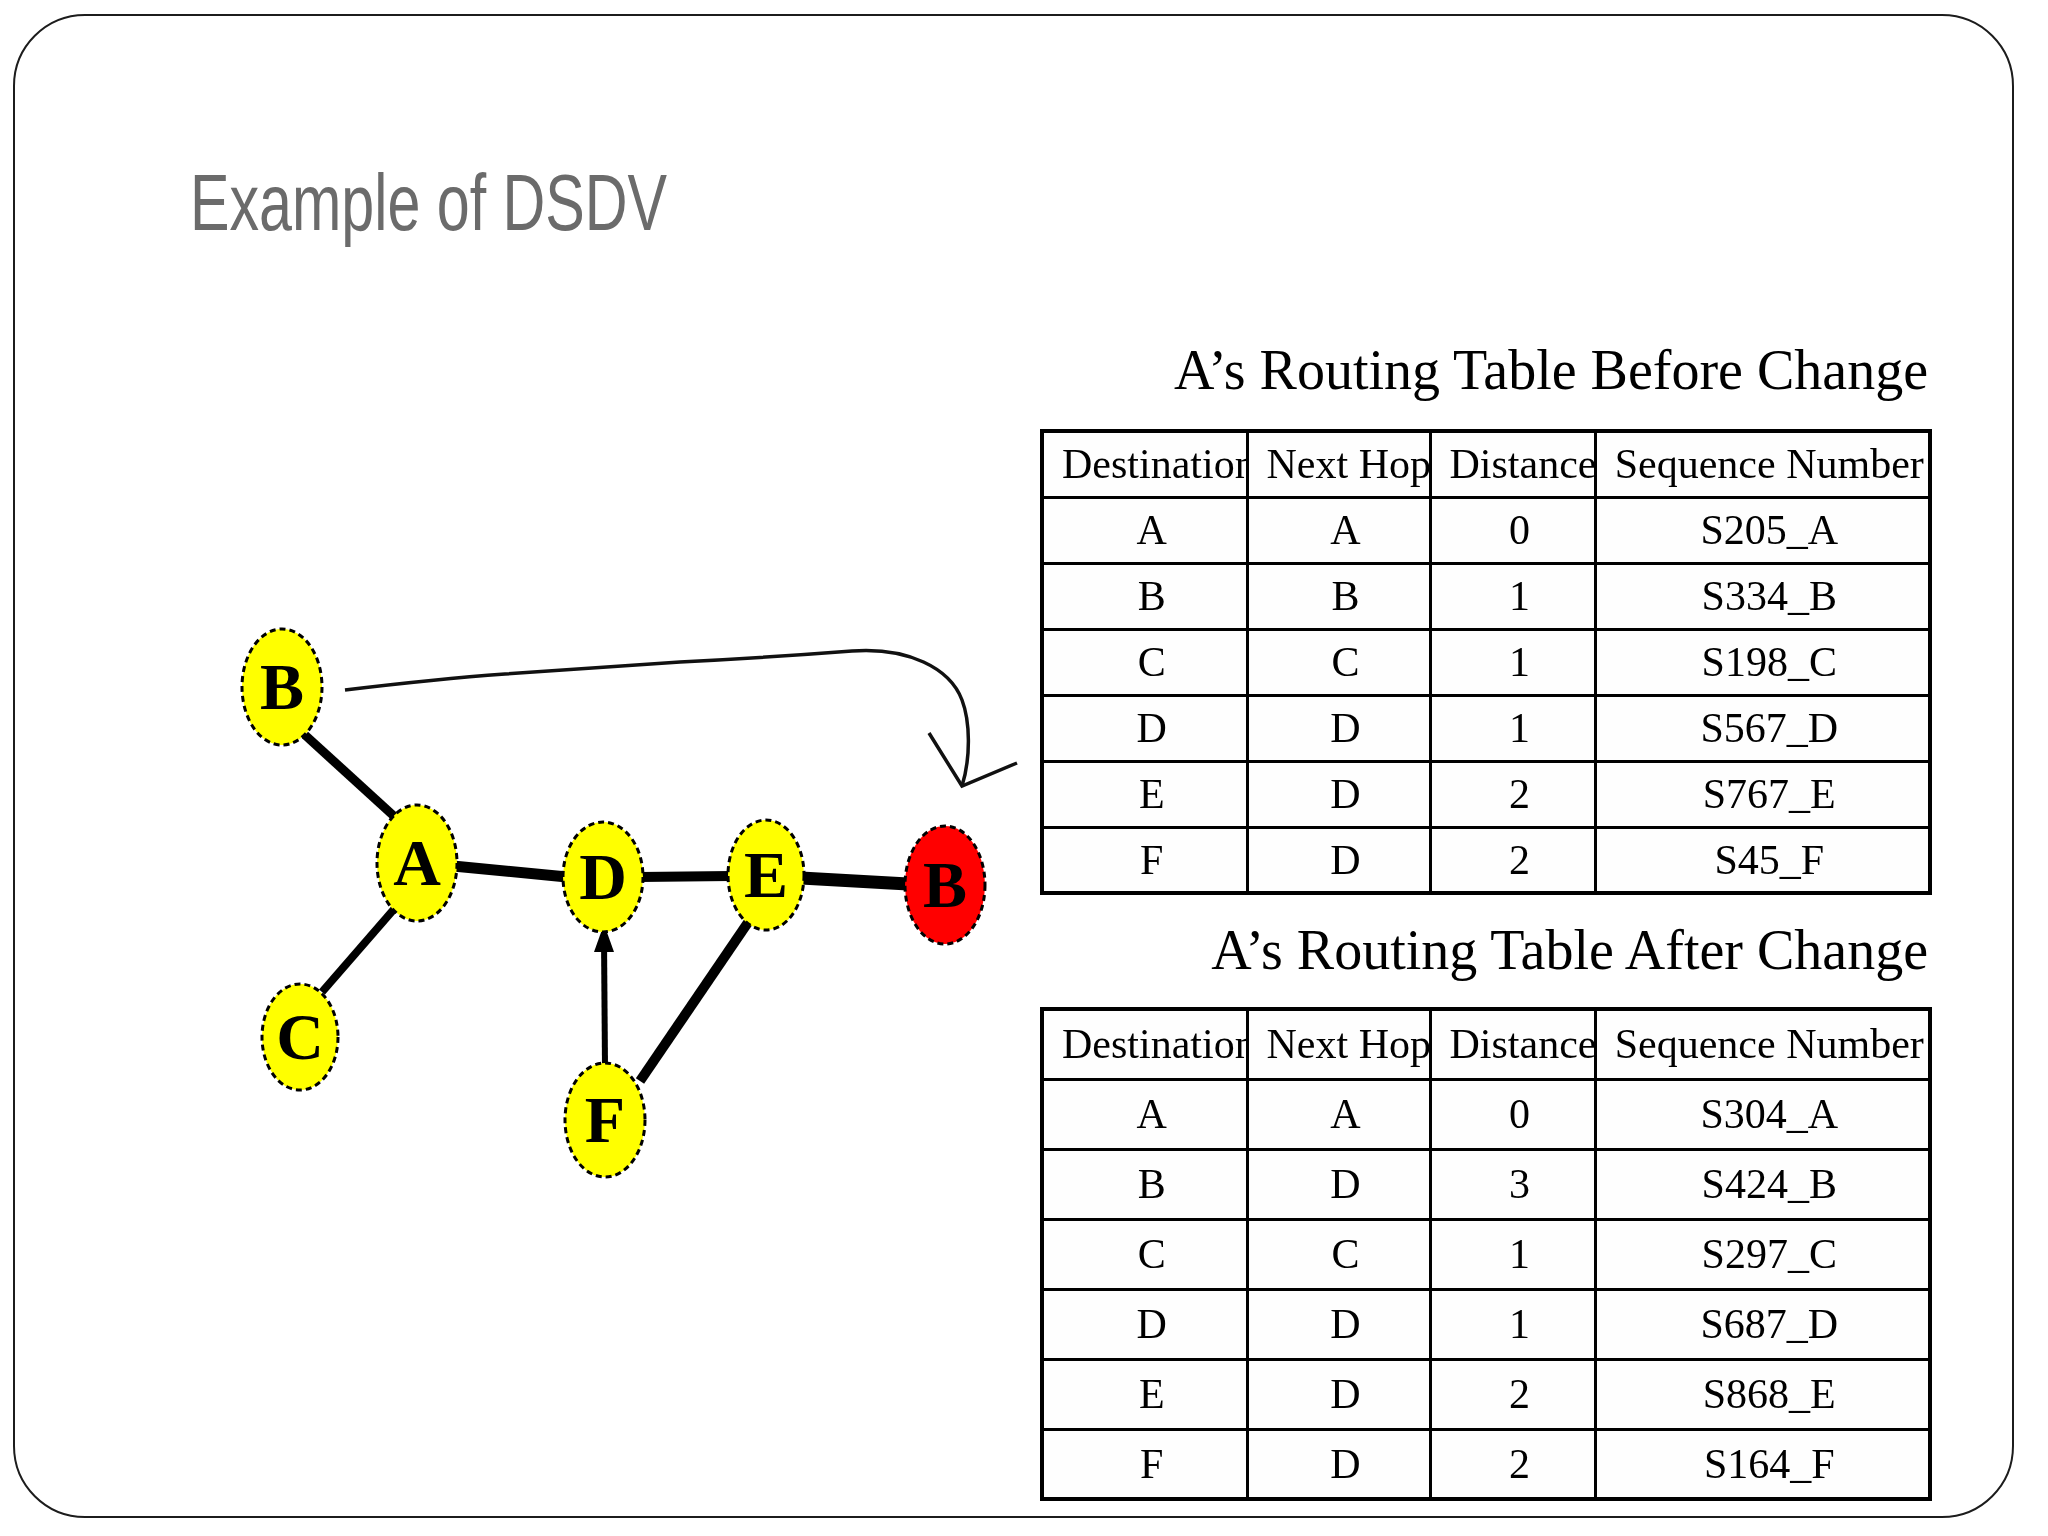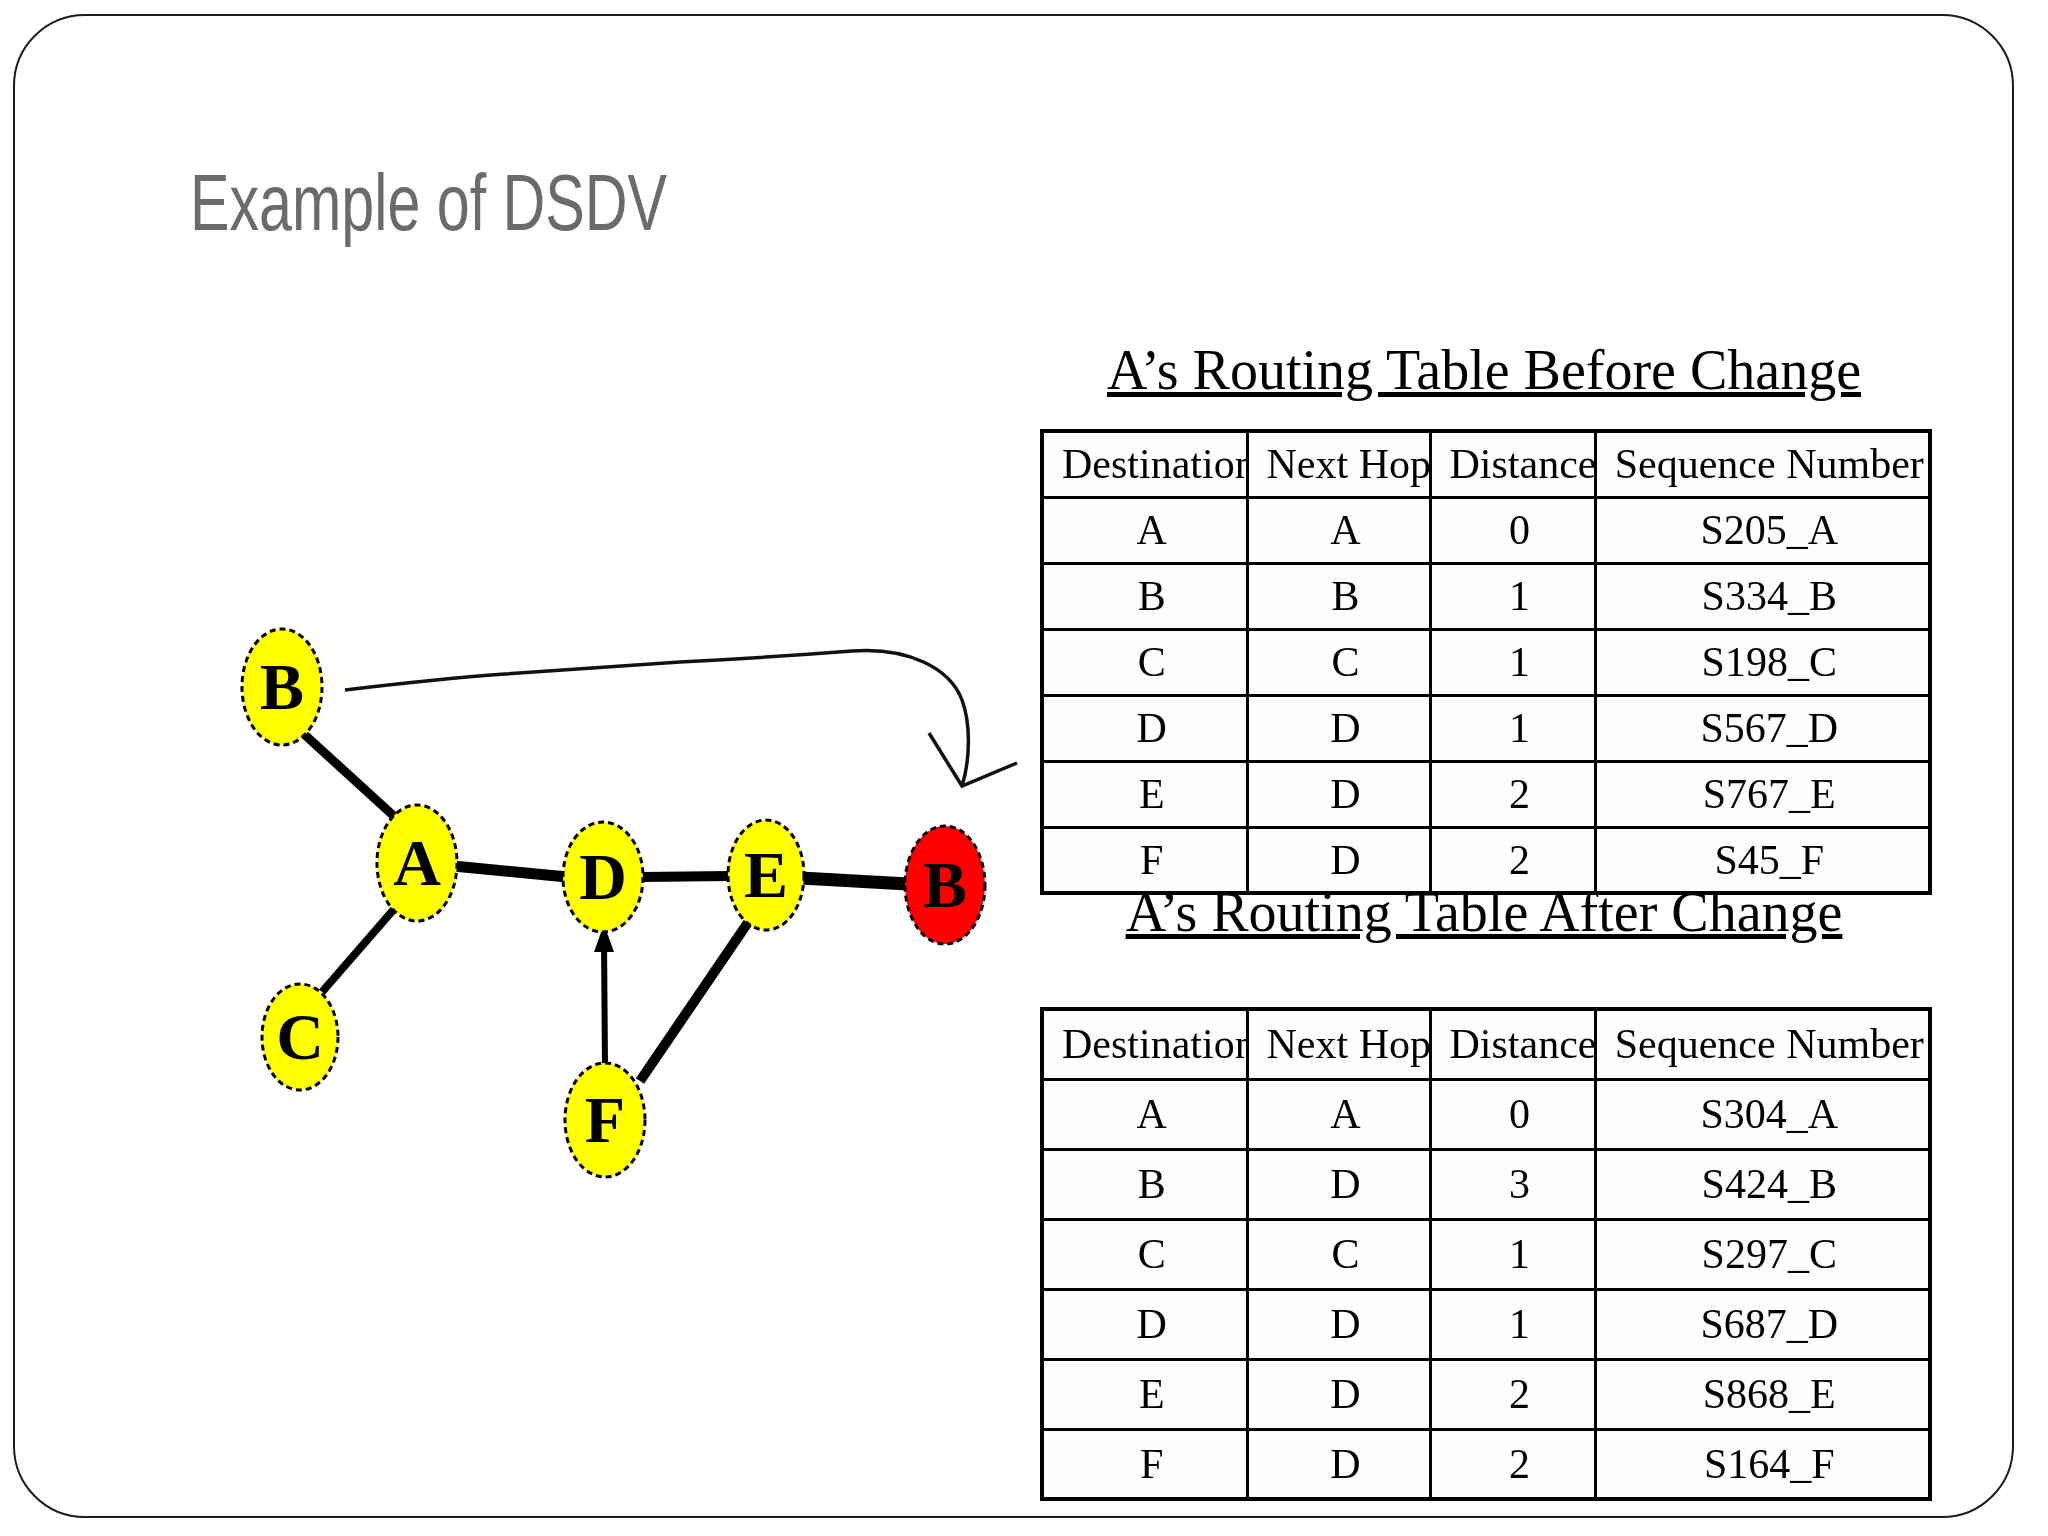--- a/index.html
+++ b/index.html
@@ -37,29 +37,28 @@
     font-family: "Liberation Serif", serif;
     font-weight: bold;
     font-size: 66px;
     fill: #000000;
     text-anchor: middle;
   }
   .tbl-title {
     position: absolute;
     left: 1040px;
     width: 888px;
-    text-align: center;
+    text-align: right;
     font-size: 56px;
     line-height: 1.15;
     color: #000000;
     white-space: nowrap;
-    text-decoration: underline;
   }
   .tbl-title.before { top: 338px; }
-  .tbl-title.after  { top: 880px; }
+  .tbl-title.after  { top: 918px; }
   table.routing {
     position: absolute;
     left: 1040px;
     width: 888px;
     border-collapse: collapse;
     table-layout: fixed;
     background: #fefefe;
     border: 4px solid #000;
   }
   table.routing.before { top: 429px; }

